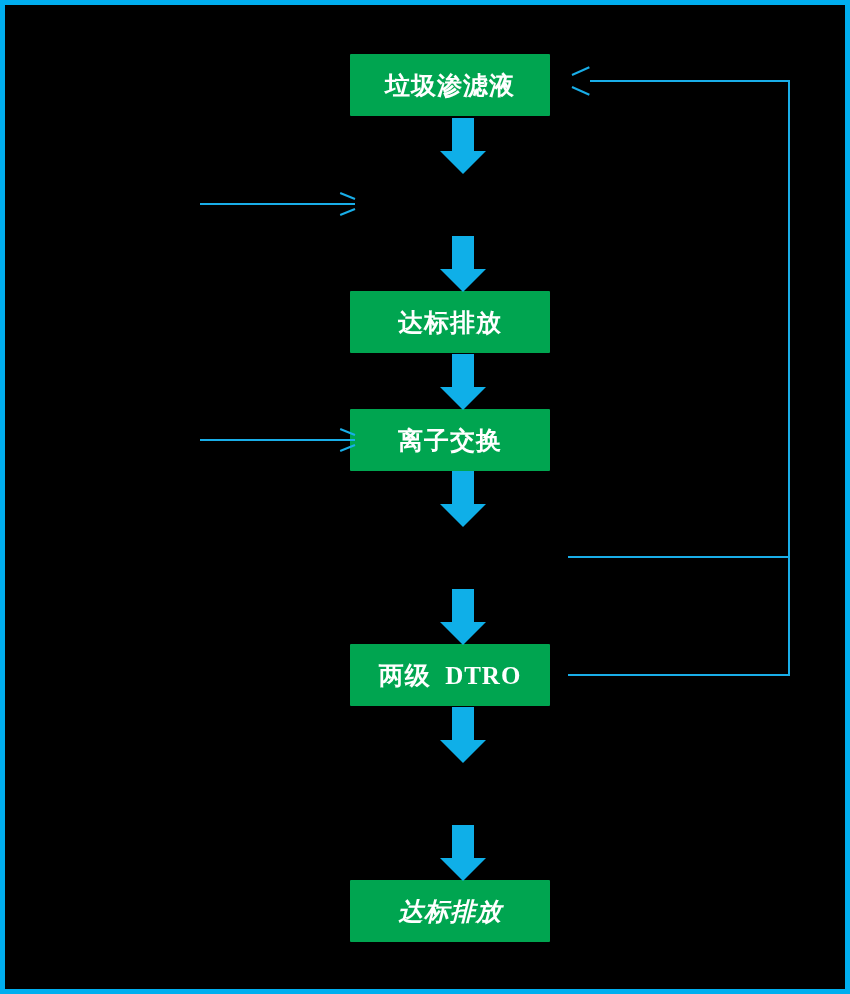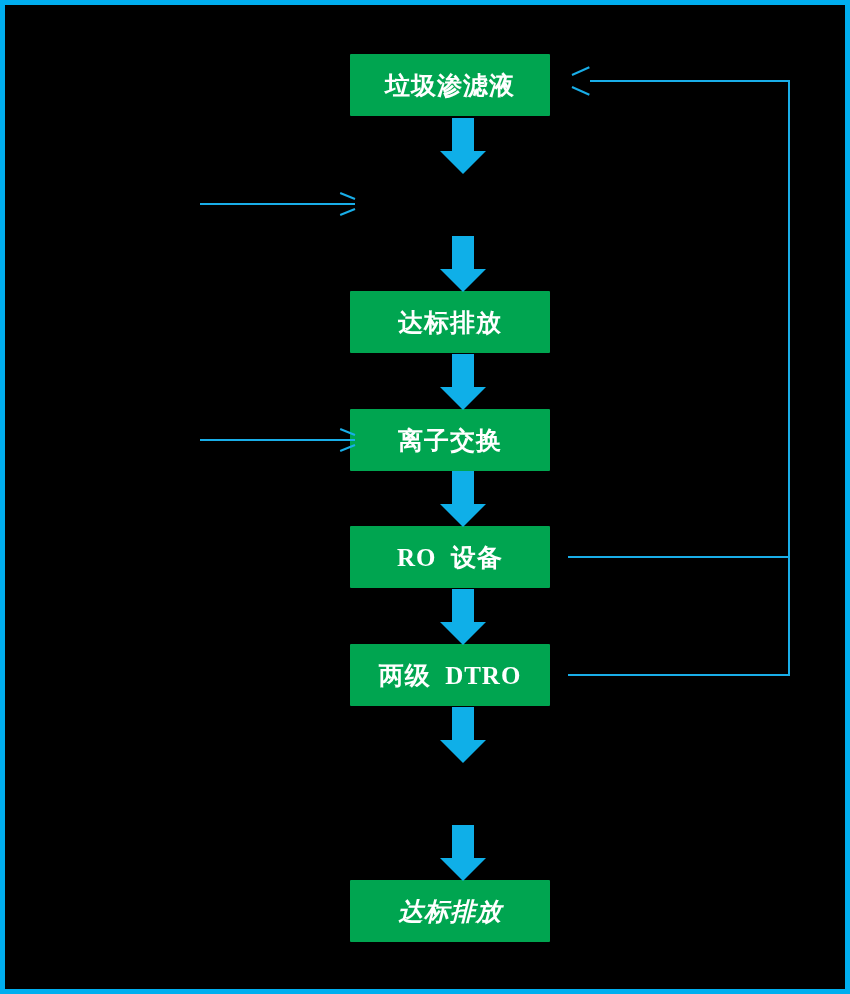--- a/index.html
+++ b/index.html
@@ -141,23 +141,20 @@
 
 
   <div class="node" style="top:286px;">
     <span class="node-label">达标排放</span>
   </div>
 
   <div class="node" style="top:404px;">
     <span class="node-label">离子交换</span>
   </div>
 
-  <div class="node" style="top:521px;">
-    <span class="node-label">RO  设备</span>
-  </div>
 
   <div class="node" style="top:639px;">
     <span class="node-label">两级  DTRO</span>
   </div>
 
 
   <div class="node" style="top:875px;font-style:italic;">
     <span class="node-label">达标排放</span>
   </div>
 

